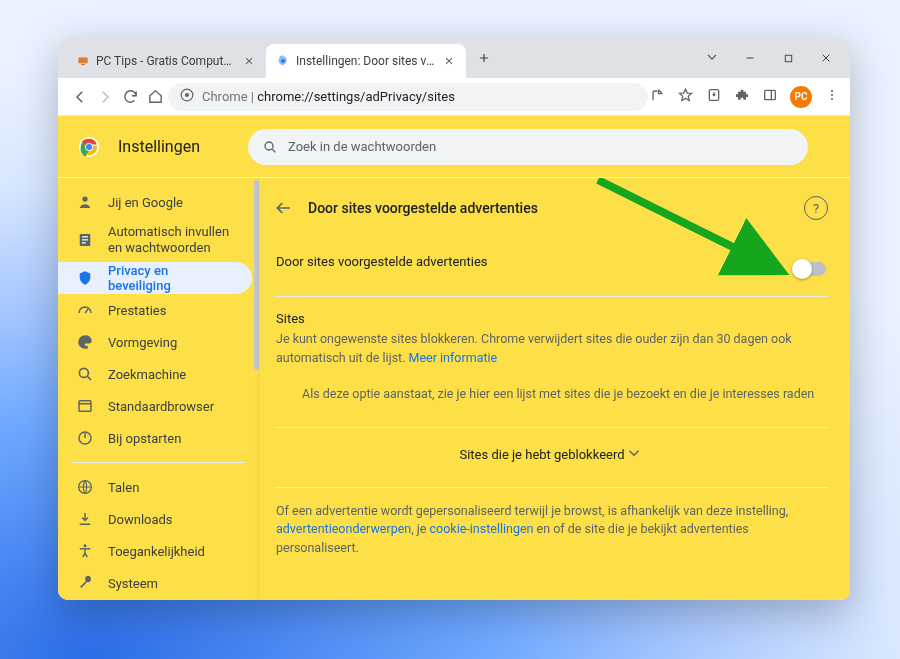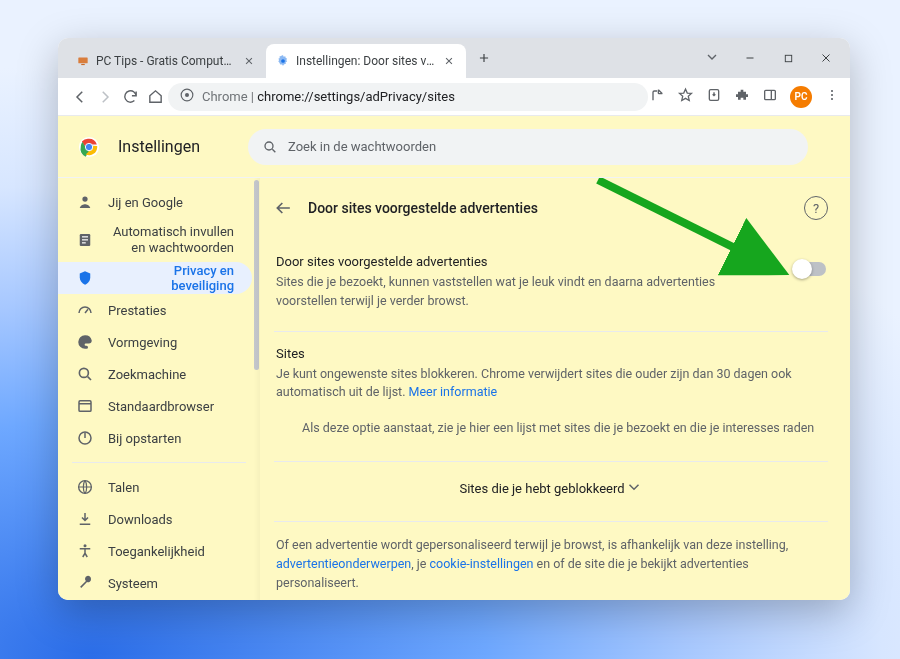--- a/index.html
+++ b/index.html
@@ -39,28 +39,28 @@
   .nav-btn { width:24px; height:24px; display:flex; align-items:center; justify-content:center; color:#5f6368; }
   .nav-btn.disabled { color:#bdc1c6; }
   .omnibox { flex:1; height:28px; background:#f1f3f4; border-radius:14px; display:flex; align-items:center; padding:0 12px; gap:8px; color:#5f6368; font-size:13px; }
   .omnibox .secure { color:#5f6368; }
   .omnibox .url { color:#202124; }
   .omnibox .url .gray { color:#707478; }
   .toolbar-actions { display:flex; align-items:center; gap:12px; color:#5f6368; }
   .avatar-pc { width:22px; height:22px; border-radius:50%; background:#f57c00; color:#fff; font-size:10px; font-weight:600; display:flex; align-items:center; justify-content:center; }
 
   
-  .content { flex:1; display:flex; flex-direction:column; background:#fef9c3; overflow:hidden; }
+  .content { flex:1; display:flex; flex-direction:column; background:#fde047; overflow:hidden; }
   .header-row { height:62px; display:flex; align-items:center; padding:0 20px; gap:18px; border-bottom:1px solid #f1f3f4; }
   .chrome-logo { width:22px; height:22px; }
   .header-title { font-size:16px; color:#202124; font-weight:400; }
   .search-settings { flex:1; max-width:560px; margin-left:30px; height:36px; background:#f1f3f4; border-radius:18px; display:flex; align-items:center; padding:0 14px; gap:10px; color:#5f6368; font-size:13px; }
 
   .body-row { flex:1; display:flex; overflow:hidden; }
-  .sidebar { width:202px; padding:8px 0 0 0; overflow-y:auto; position:relative;text-align:right; }
+  .sidebar { width:202px; padding:8px 0 0 0; overflow-y:auto; position:relative; }
   .sidebar::after { content:""; position:absolute; right:0; top:0; bottom:0; width:6px; background:linear-gradient(to left, rgba(0,0,0,.03), transparent); }
   .side-scrollbar-thumb { position:absolute; right:1px; top:2px; width:5px; height:190px; background:#c4c7cb; border-radius:3px; }
   .side-item { height:32px; display:flex; align-items:center; gap:14px; padding:0 18px; font-size:13px; color:#3c4043; cursor:default; border-radius:0 16px 16px 0; margin-right:8px; }
   .side-item.tall { height:44px; }
   .side-item.active { background:#e8f0fe; color:#1a73e8; font-weight:500; }
   .side-item.active .side-icon { color:#1a73e8; }
   .side-icon { width:18px; height:18px; color:#5f6368; flex-shrink:0; }
   .side-div { height:1px; background:#e8eaed; margin:8px 14px; }
 
   .main { flex:1; padding:10px 22px 20px 14px; overflow-y:auto; position:relative; }
@@ -334,21 +334,20 @@
                 </svg>
             </span>
             <span class="main-title">Door sites voorgestelde advertenties</span>
             <span class="help-btn">?</span>
           </div>
 
           <div class="section">
             <div class="row-flex">
               <div class="text">
                 <h4>Door sites voorgestelde advertenties</h4>
-                <p>Sites die je bezoekt, kunnen vaststellen wat je leuk vindt en daarna advertenties voorstellen terwijl je verder browst.</p>
               </div>
               <div class="toggle">
                 <div class="knob"></div>
               </div>
             </div>
           </div>
 
           <div class="section">
             <h4>Sites</h4>
             <p>

